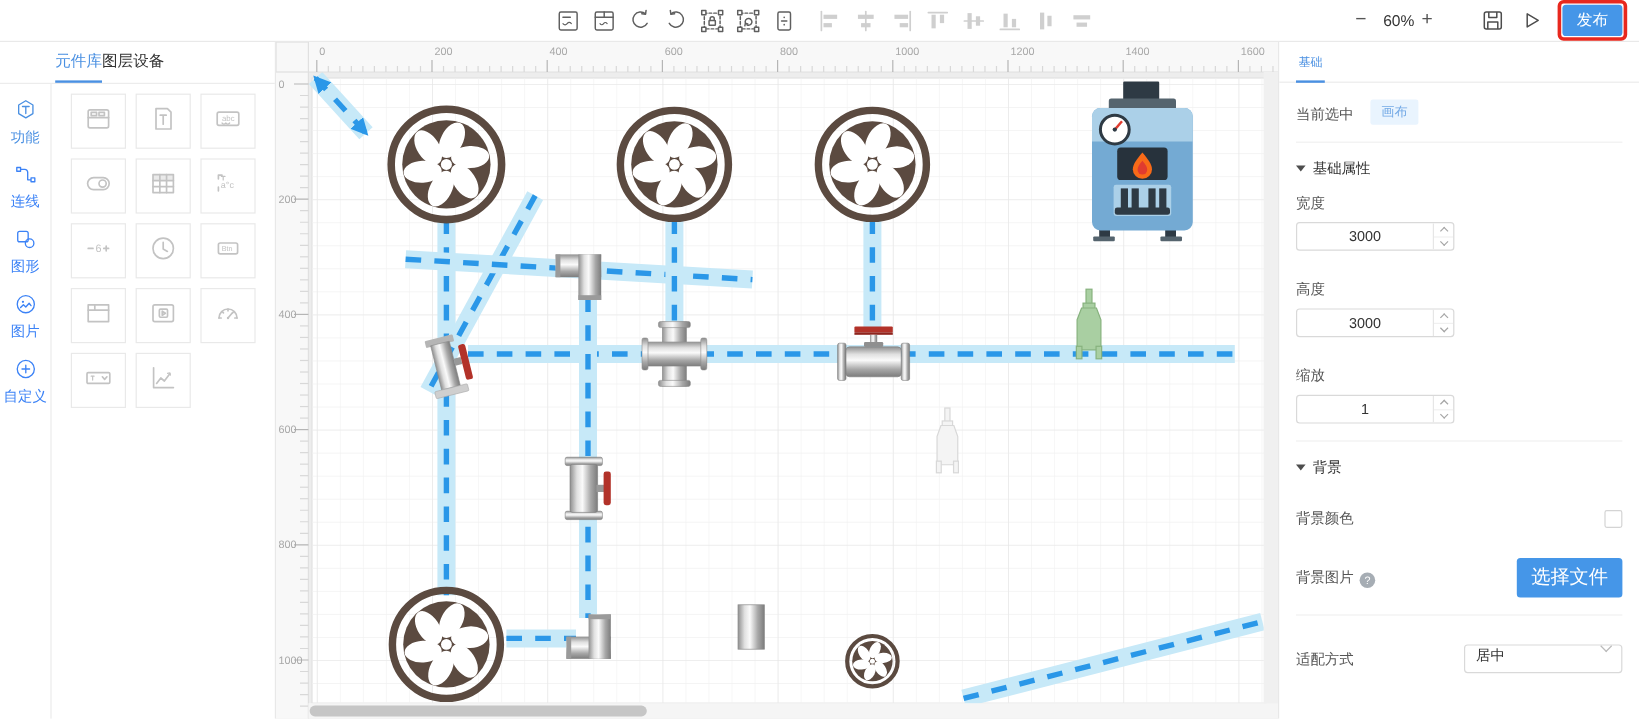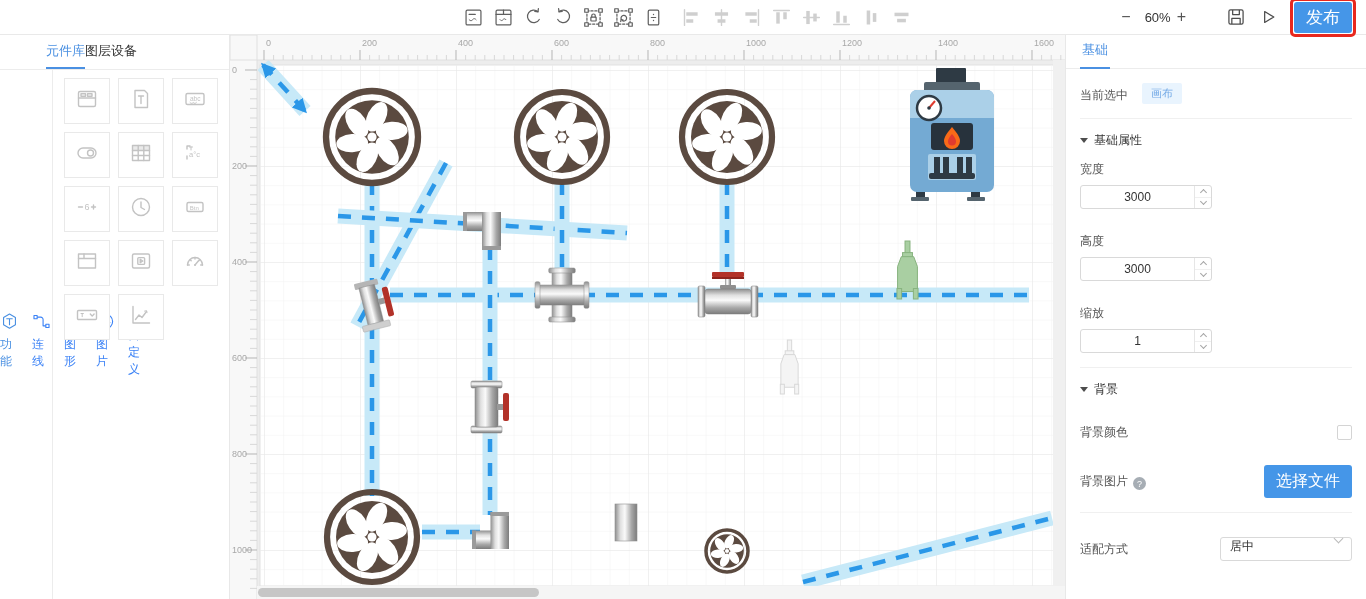--- a/index.html
+++ b/index.html
@@ -14,50 +14,50 @@
     color:#5f5f5f;background:none;border:none;cursor:pointer}
   .tool-btn.disabled{color:#cfcfcf;cursor:default}
   .tool-btn.gap{margin-left:8px}
   .tb-right{margin-left:auto;display:flex;align-items:center;gap:12px}
   .zoom-ctrl{display:flex;align-items:center;gap:6px;margin-right:28px}
   .zoom-btn{border:none;background:none;font-size:16px;color:#555;cursor:pointer;line-height:1}
   .zoom-val{font-size:13px;color:#333;min-width:34px;text-align:right}
   .tb-icon{color:#4d4d4d;display:flex;align-items:center;cursor:pointer}
   .pub-wrap{border:3px solid #e8281e;border-radius:5px;padding:1px;display:inline-flex;margin-right:2px}
   .publish{background:#4596e8;color:#fff;border:none;border-radius:3px;
-    font-size:17px;padding:4px 12px;cursor:pointer;font-family:inherit}
+    font-size:13px;padding:4px 12px;cursor:pointer;font-family:inherit}
   
   .main{display:flex;height:564px}
   
   .lp{width:230px;flex-shrink:0;border-right:1px solid #e8e8e8;background:#fff;
     display:flex;flex-direction:column}
   .lp-tabs{height:35px;flex-shrink:0;display:flex;padding-left:46px;
     border-bottom:1px solid #ececec;align-items:stretch}
   .lp-tab{font-size:13px;color:#333;display:flex;align-items:center;
     border-bottom:2px solid transparent;cursor:pointer}
   .lp-tab.active{color:#4a90e2;border-bottom-color:#4a90e2}
   .lp-body{display:flex;flex:1;min-height:0}
-  .cats{width:53px;flex-shrink:0;border-right:1px solid #ececec;padding-top:12px;
-    display:flex;flex-direction:row;align-items:center;gap:13px}
+  .cats{width:43px;flex-shrink:0;border-right:1px solid #ececec;padding-top:12px;
+    display:flex;flex-direction:column;align-items:center;gap:13px}
   .cat{display:flex;flex-direction:column;align-items:center;gap:2px;color:#3b82f6;
     font-size:12px;cursor:pointer}
   .cat.active{color:#4a90e2}
   .comp-grid{flex:1;padding:8px 5px;display:grid;grid-template-columns:repeat(3,46px);
     gap:8px;align-content:start;justify-content:center}
   .comp-cell{width:46px;height:46px;border:1px solid #e9e9e9;display:flex;
     align-items:center;justify-content:center;color:#c3c3c3;background:#fff;cursor:pointer}
   
   .canvas-area{flex:1;min-width:0;position:relative;background:#ededed}
   .canvas-area svg.stage{position:absolute;inset:0;display:block}
   
   .rp{width:301px;flex-shrink:0;border-left:1px solid #e8e8e8;background:#fff;
     font-size:12px;color:#333}
   .rp-tabs{height:34px;border-bottom:1px solid #ececec;padding:0 14px;
     display:flex;align-items:flex-end}
-  .rp-tab{color:#4a90e2;font-size:13px;padding:0 2px 8px;border-bottom:2px solid #4a90e2;
+  .rp-tab{color:#4a90e2;font-size:10px;padding:0 2px 8px;border-bottom:2px solid #4a90e2;
     margin-bottom:-1px;cursor:pointer}
   .rp-body{padding:0 14px}
   .sel-row{display:flex;align-items:flex-end;gap:14px;padding:14px 0;border-bottom:1px solid #f0f0f0}
   .badge{background:#e9f4fe;color:#74aae6;padding:3px 9px;border-radius:2px;font-size:11px}
   .sec-title{display:flex;align-items:center;gap:6px;padding:13px 0 2px;color:#333;cursor:pointer}
   .tri{width:0;height:0;border-left:4.5px solid transparent;border-right:4.5px solid transparent;
     border-top:5.5px solid #4d4d4d}
   .fields{display:flex;gap:14px;flex-wrap:wrap}
   .field{width:132px}
   .field label{display:block;margin:10px 0 7px;color:#555}

